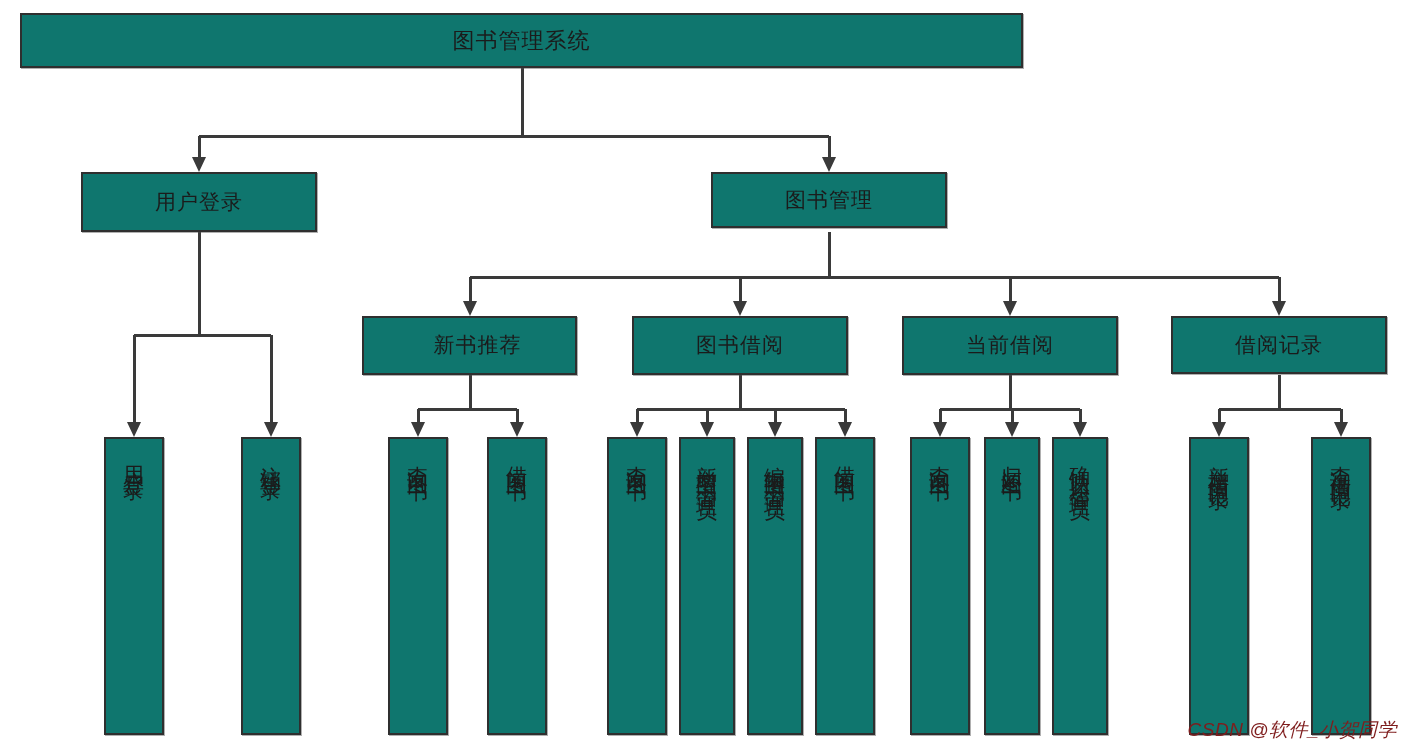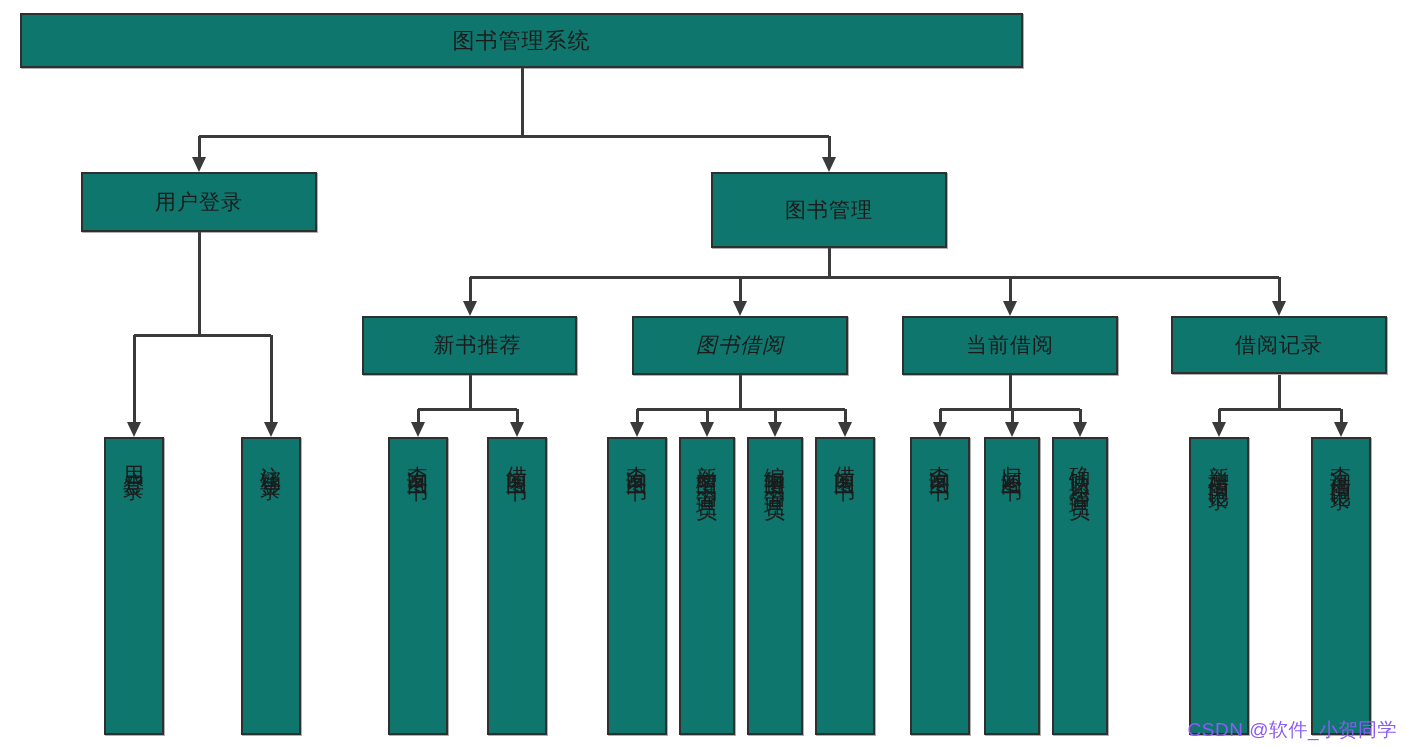--- a/index.html
+++ b/index.html
@@ -40,24 +40,25 @@
     letter-spacing:5px;
     line-height:1;
     white-space:nowrap;
     margin:0 auto;
   }
 
   .watermark{
     position:absolute;
     right:8px;bottom:4px;
     font-size:19px;
-    color:#8b5cf6;
+    color:#7f1d1d;
     letter-spacing:.5px;
     white-space:nowrap;
     user-select:none;
+    font-style:italic;
   }
 </style>
 </head>
 <body>
 
 <div id="diagram-root">
   <svg id="tree-svg" viewBox="0 0 1405 747">
       <line x1="522" y1="68" x2="522" y2="136" stroke="#3a3a3a" stroke-width="3" shape-rendering="crispEdges"></line>
       <line x1="199" y1="136" x2="829" y2="136" stroke="#3a3a3a" stroke-width="3" shape-rendering="crispEdges"></line>
       <line x1="199" y1="136" x2="199" y2="158" stroke="#3a3a3a" stroke-width="3" shape-rendering="crispEdges"></line>
@@ -111,27 +112,27 @@
       <line x1="1341" y1="409" x2="1341" y2="423" stroke="#3a3a3a" stroke-width="3" shape-rendering="crispEdges"></line>
       <polygon points="1334,422 1348,422 1341,437" fill="#3a3a3a"></polygon>
     </svg>
   <div id="boxes-layer">
       <div class="node-box level-0" style="left: 20px; top: 13px; width: 1003px; height: 55px;">
         <span class="node-label">图书管理系统</span>
       </div>
       <div class="node-box level-1" style="left: 81px; top: 172px; width: 236px; height: 60px;">
         <span class="node-label">用户登录</span>
       </div>
-      <div class="node-box level-1" style="left: 711px; top: 172px; width: 236px; height: 76px;">
+      <div class="node-box level-1" style="left: 711px; top: 172px; width: 236px; height: 56px;">
         <span class="node-label">图书管理</span>
       </div>
       <div class="node-box level-2" style="left: 362px; top: 316px; width: 215px; height: 59px; padding-left: 16px;">
         <span class="node-label">新书推荐</span>
       </div>
-      <div class="node-box level-2" style="left: 632px; top: 316px; width: 216px; height: 59px; font-style: italic;">
+      <div class="node-box level-2" style="left: 632px; top: 316px; width: 216px; height: 59px;">
         <span class="node-label">图书借阅</span>
       </div>
       <div class="node-box level-2" style="left: 902px; top: 316px; width: 216px; height: 59px; text-align: center;">
         <span class="node-label">当前借阅</span>
       </div>
       <div class="node-box level-2" style="left: 1171px; top: 316px; width: 216px; height: 58px;">
         <span class="node-label">借阅记录</span>
       </div>
       <div class="node-box level-3 vertical" style="left: 104px; top: 437px; width: 60px; height: 298px;">
         <span class="node-label">用户登录</span>

